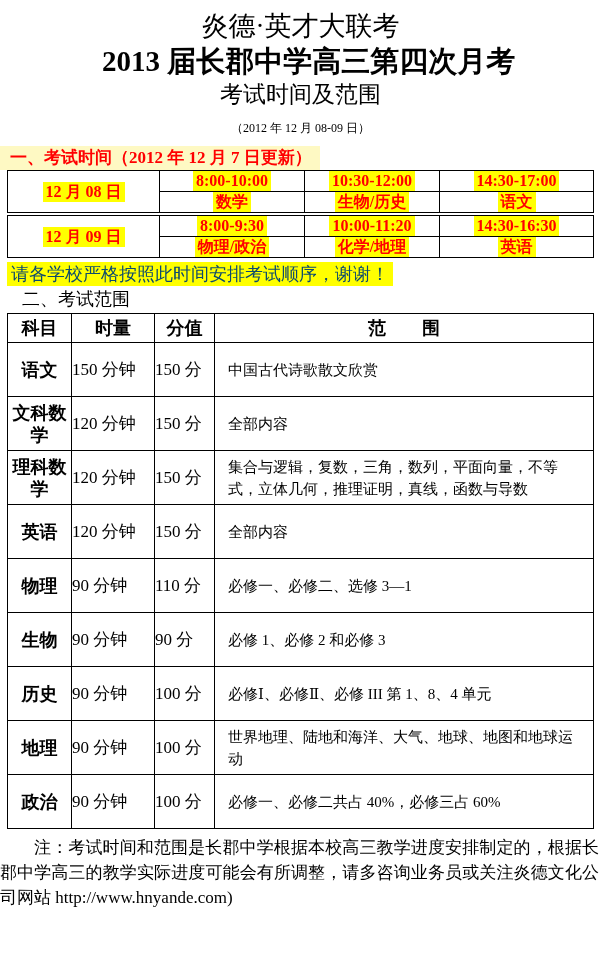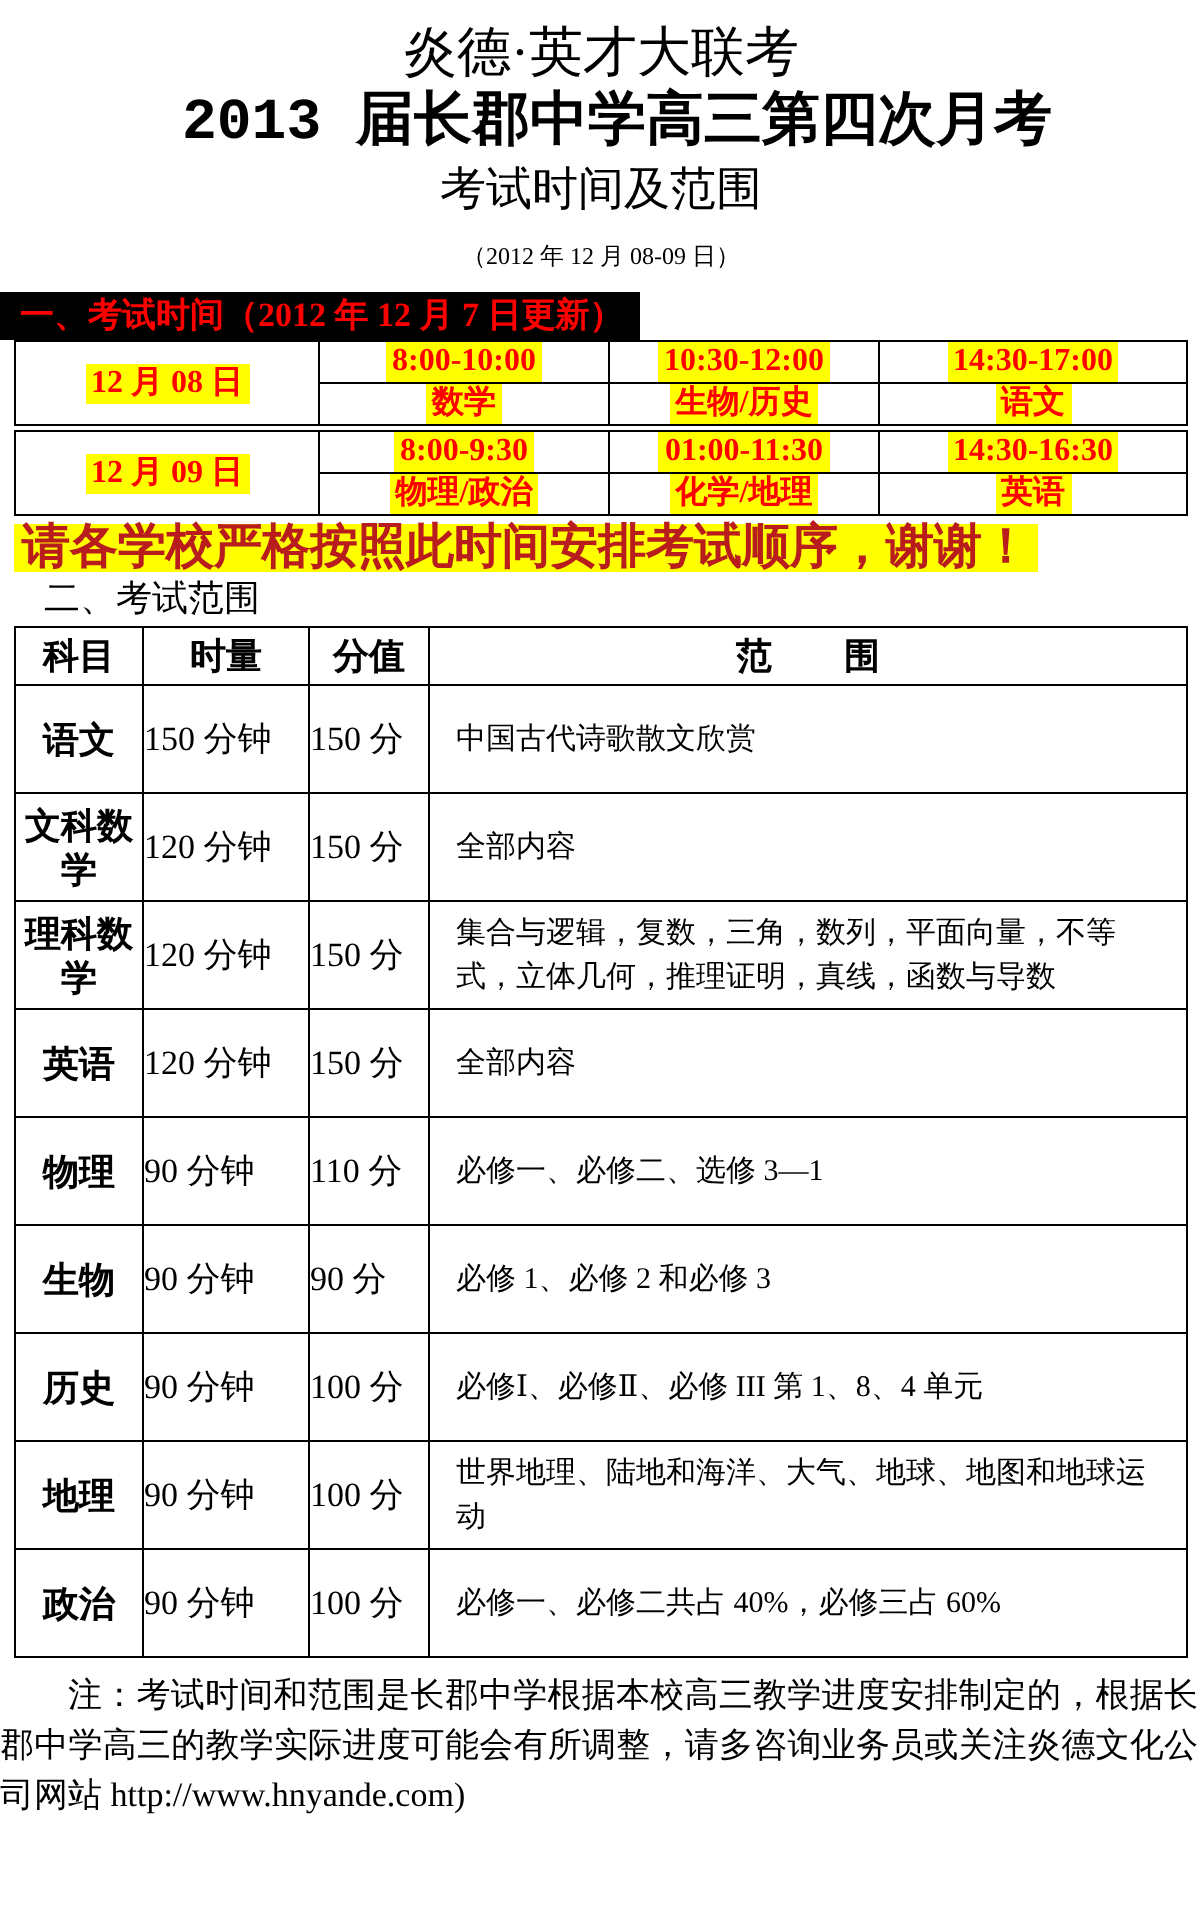--- a/index.html
+++ b/index.html
@@ -12,30 +12,30 @@
     overflow: hidden;
   }
   .page { width: 601px; height: 962px; padding-top: 10px; }
 
   .brand-title {
     text-align: center; font-size: 27px; line-height: 33px;
     font-family: "Liberation Serif", "DejaVu Serif", serif;
   }
   .main-title {
     text-align: center; font-size: 29px; line-height: 37px; font-weight: bold;
-    font-family: Liberation Mono, monospace;
+    font-family: Liberation Serif, serif;
     margin-left: 16px;
   }
   .subtitle { text-align: center; font-size: 23px; line-height: 30px; }
   .date-line { text-align: center; font-size: 12px; line-height: 24px; margin-top: 6px; }
 
   .sec1-heading {
     display: inline-block;
     margin-top: 6px;
-    background: #000000; color: #ff0000;
+    background: #fef9c3; color: #ff0000;
     font-weight: bold; font-size: 17px; line-height: 24px;
     padding: 0 8px 0 10px;
   }
 
   table { border-collapse: collapse; margin-left: 7px; table-layout: fixed; }
   td, th { border: 1px solid #000; padding: 0; }
 
   .schedule { width: 586px; }
   .schedule td { text-align: center; vertical-align: middle; }
   .schedule .c-date { width: 152px; }
@@ -45,22 +45,22 @@
   .schedule tr { height: 21px; }
   .schedule .hl {
     display: inline-block; background: #ffff00; color: #ff0000;
     font-weight: bold; font-size: 16px; line-height: 20px; padding: 0 3px;
   }
   .gap2 { height: 2px; }
 
   .notice {
     display: inline-block;
     margin: 4px 0 0 7px;
-    background: #ffff00; color: #b91c1c;
-    font-weight: bold; font-size: 24px; line-height: 24px; padding: 0 4px;
+    background: #ffff00; color: #0c4a6e;
+    font-weight: normal; font-size: 18px; line-height: 24px; padding: 0 4px;
   }
   .sec2-heading { font-size: 18px; line-height: 24px; margin: 1px 0 2px 22px; }
 
   .scope { width: 586px; }
   .scope th {
     font-size: 18px; font-weight: bold; height: 29px; text-align: center;
   }
   .scope .c-subj  { width: 64px; }
   .scope .c-dur   { width: 83px; }
   .scope .c-score { width: 60px; }
@@ -129,21 +129,21 @@
   <table class="schedule">
     <tbody>
         <tr>
       <td class="c-date" rowspan="2">
         <span class="hl">12 月 09 日</span>
       </td>
       <td class="c1">
         <span class="hl">8:00-9:30</span>
       </td>
       <td class="c2">
-        <span class="hl">01:00-11:30</span>
+        <span class="hl">10:00-11:20</span>
       </td>
       <td class="c3">
         <span class="hl">14:30-16:30</span>
       </td>
     </tr>
     <tr>
       <td class="c1">
         <span class="hl">物理/政治</span>
       </td>
       <td class="c2">

